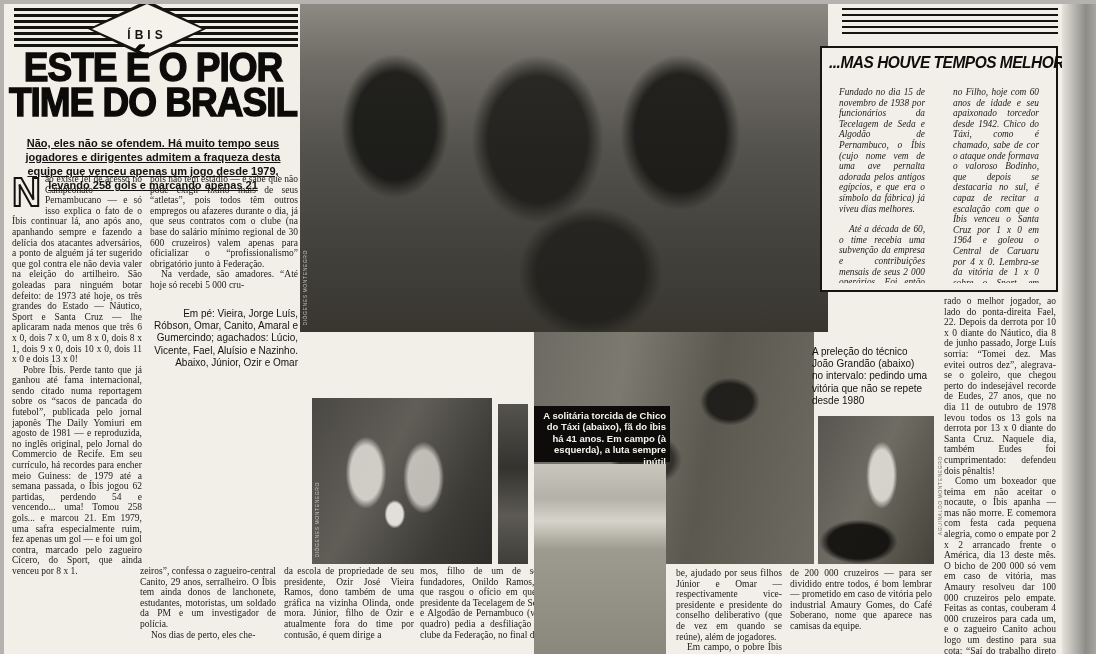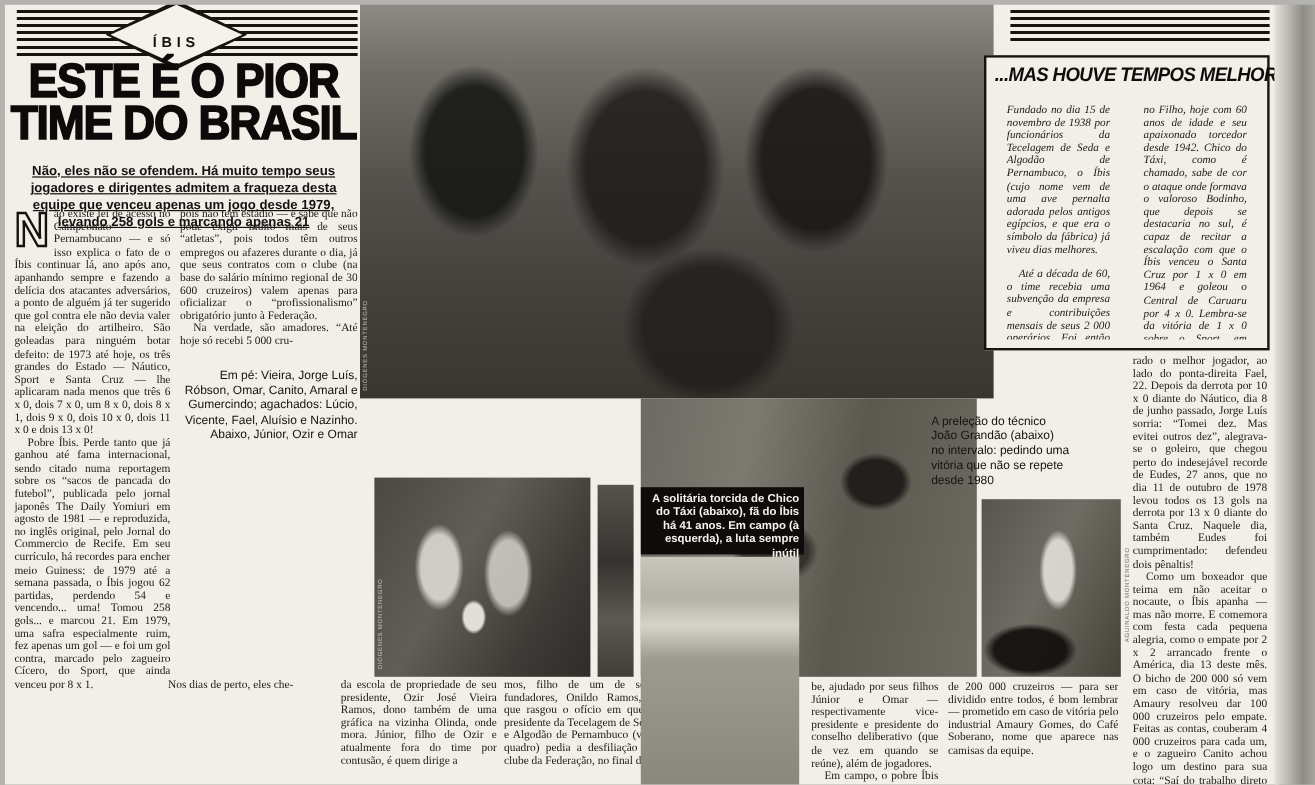--- a/index.html
+++ b/index.html
@@ -32,21 +32,21 @@
   .serifcol p{margin:0;}
   .serifcol p + p{text-indent:11px;}
   .dropcap{float:left;font-family:"Liberation Sans",sans-serif;font-weight:bold;font-size:40px;
     line-height:32px;padding:2px 4px 0 0;color:#f1efe8;-webkit-text-stroke:2px #14120e;}
 
   
   .caption-bold{font-weight:normal;font-size:10px;line-height:1.22;color:#14120e;}
   #caption-team{position:absolute;left:148px;top:308px;width:150px;text-align:right;}
   #caption-torcida{position:absolute;left:534px;top:406px;width:136px;height:56px;background:#0d0c0a;
     color:#f5f3ec;font-weight:bold;font-size:9.5px;line-height:1.2;padding:4px 4px;box-sizing:border-box;z-index:5;text-align:right;}
-  #caption-prelecao{position:absolute;left:776px;top:346px;width:116px;}
+  #caption-prelecao{position:absolute;left:812px;top:346px;width:116px;}
 
   
   #sidebar-box{position:absolute;left:820px;top:46px;width:238px;height:246px;border:2px solid #16140f;
     box-sizing:border-box;background:#f1efe8;padding:6px 7px;}
   #sidebar-title{font-weight:bold;font-style:italic;font-size:15.5px;letter-spacing:-0.5px;
     text-align:center;color:#0e0d0a;transform:scaleY(1.05);white-space:nowrap;}
   #sidebar-cols{display:flex;gap:8px;margin-top:5px;}
   #sidebar-cols .sb-col{width:50%;font-family:"Liberation Serif",serif;font-style:italic;
     font-size:9.3px;line-height:10.6px;text-align:justify;color:#1c1a16;height:206px;overflow:hidden;}
   #sidebar-cols p{margin:10px;}
@@ -153,20 +153,21 @@
         <p>Até a década de 60, o time recebia uma subvenção da empresa e contribuições mensais de seus 2 000 operários. Foi então que Romeu Valente de Queiroz, que não gostava de futebol e era filho do dono da indústria, retirou todo o apoio.</p>
 
       </div>
       <div class="sb-col">
         <p>no Filho, hoje com 60 anos de idade e seu apaixonado torcedor desde 1942. Chico do Táxi, como é chamado, sabe de cor o ataque onde formava o valoroso Bodinho, que depois se destacaria no sul, é capaz de recitar a escalação com que o Íbis venceu o Santa Cruz por 1 x 0 em 1964 e goleou o Central de Caruaru por 4 x 0. Lembra-se da vitória de 1 x 0 sobre o Sport, em 1970, e da glória de ter tido em suas fileiras dois futuros craques: o centroavante bicampeão mundial Vavá, em 1950/51, e o lateral-esquerdo da Seleção Brasileira de 1966, Rildo, que passou por lá em 1959.</p>
       </div>
     </div>
   </div>
 
   <div id="colA" class="serifcol">
+    <p>zeiros”, confessa o zagueiro-central Canito, 29 anos, serralheiro. O Íbis tem ainda donos de lanchonete, estudantes, motoristas, um soldado da PM e um investigador de polícia.</p>
     <p>Nos dias de perto, eles che-</p>
   </div>
   <div id="colB" class="serifcol">
     <p>da escola de propriedade de seu presidente, Ozir José Vieira Ramos, dono também de uma gráfica na vizinha Olinda, onde mora. Júnior, filho de Ozir e atualmente fora do time por contusão, é quem dirige a</p>
   </div>
   <div id="colC" class="serifcol">
     <p>mos, filho de um de seus fundadores, Onildo Ramos, e que rasgou o ofício em que o presidente da Tecelagem de Seda e Algodão de Pernambuco (veja quadro) pedia a desfiliação do clube da Federação, no final da</p>
   </div>
   <div id="colD" class="serifcol">
     <p>be, ajudado por seus filhos Júnior e Omar — respectivamente vice-presidente e presidente do conselho deliberativo (que de vez em quando se reúne), além de jogadores.</p>

